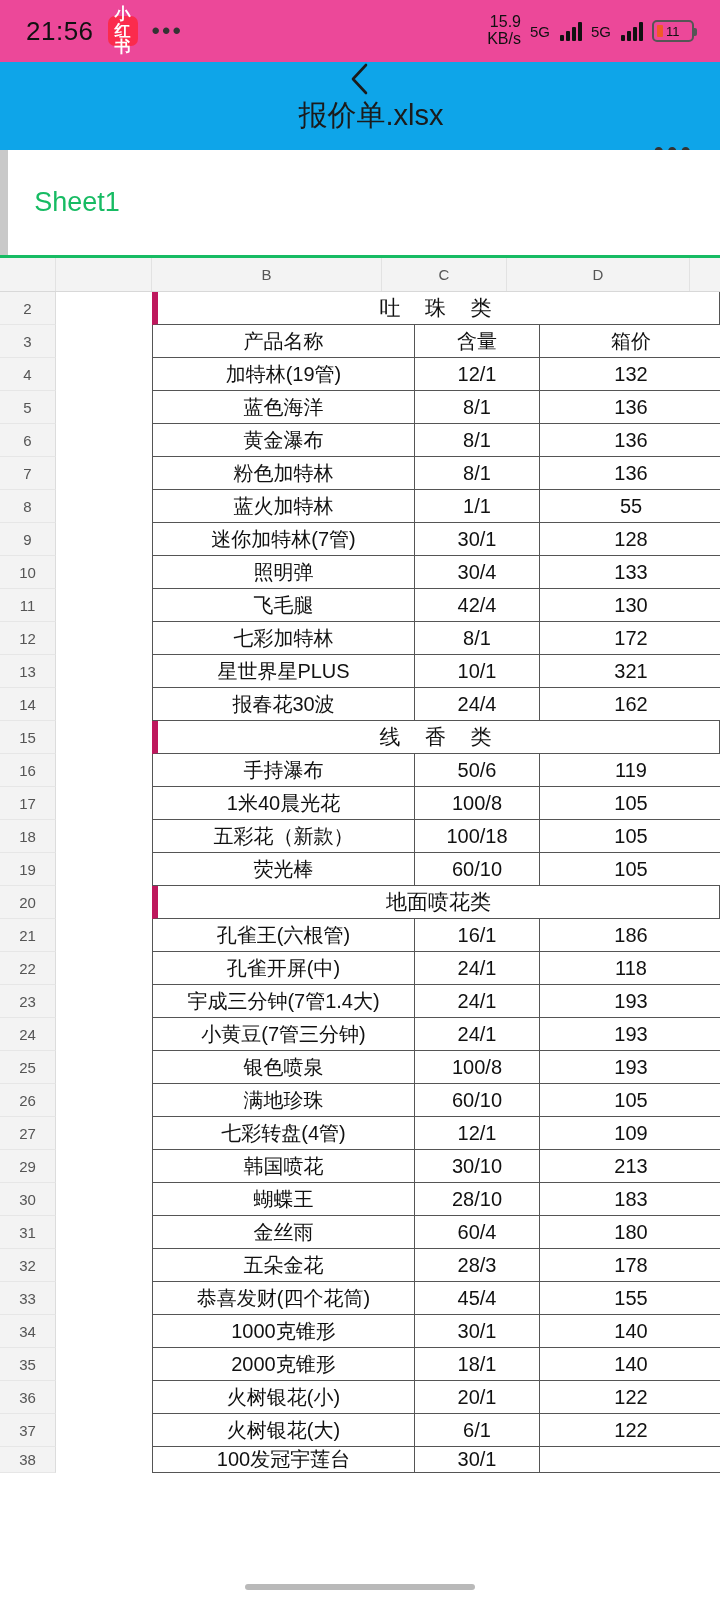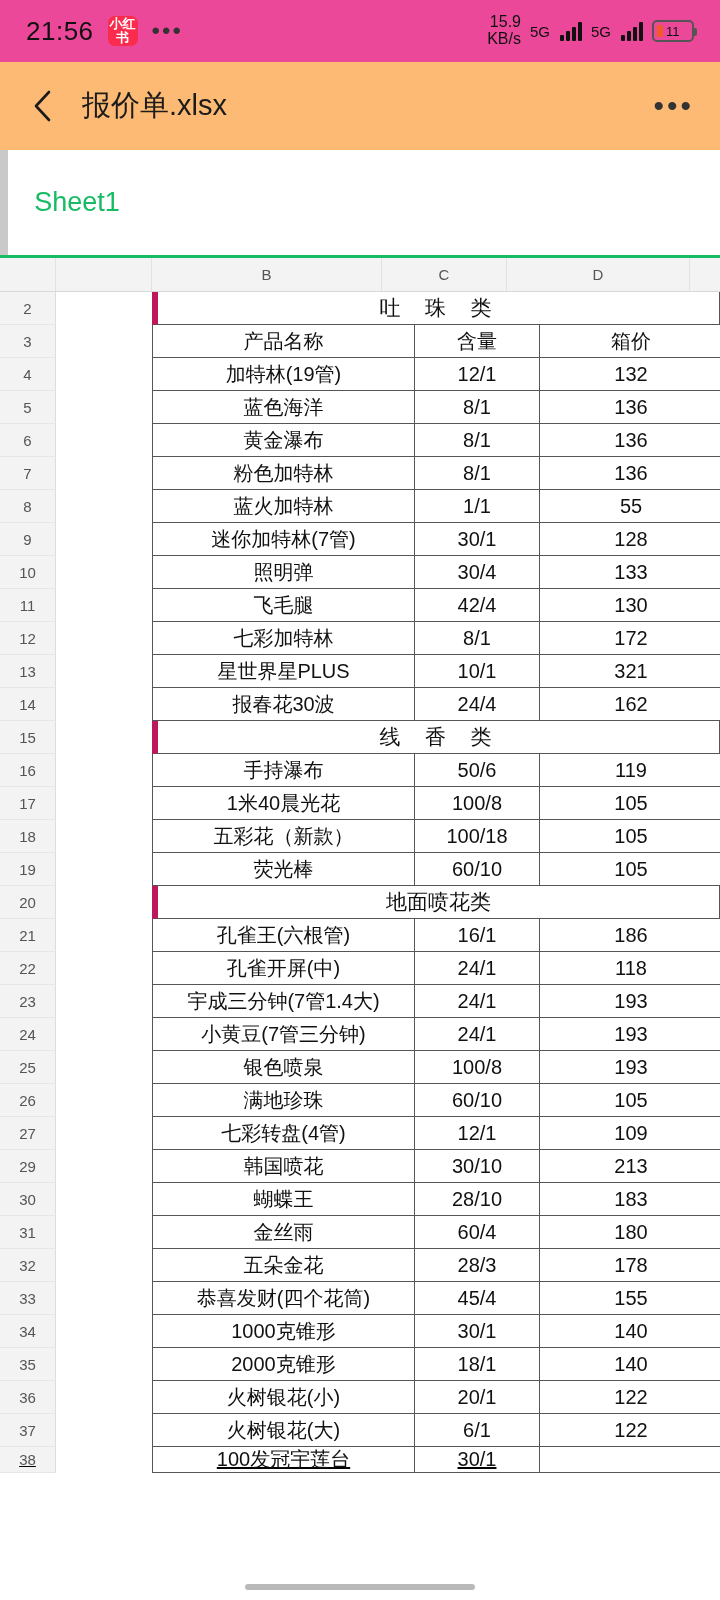--- a/index.html
+++ b/index.html
@@ -15,21 +15,21 @@
   .statusbar {
     height: 62px;
     display: flex;
     align-items: center;
     padding: 0 26px;
     background: #ec4899;
   }
   .sb-left { display: flex; align-items: center; gap: 14px; }
   .sb-time { font-size: 26px; color: #111; letter-spacing: .5px; }
   .sb-badge {
-    background: #fb2b4d; color: #fff; font-size: 13px; line-height: 1.05;
+    background: #fb2b4d; color: #fff; font-size: 16px; line-height: 1.05;
     width: 30px; height: 30px; border-radius: 7px;
     display: flex; align-items: center; justify-content: center;
     text-align: center; font-weight: bold; padding: 2px;
   }
   .sb-dots { font-size: 24px; color: #333; letter-spacing: 2px; line-height: 1; }
   .sb-right { margin-left: auto; display: flex; align-items: center; gap: 9px; }
   .sb-speed { font-size: 16px; color: #111; line-height: 1.05; text-align: right; }
   .sig { display: flex; align-items: flex-end; gap: 2px; height: 20px; }
   .sig i { display: block; width: 4px; background: #111; border-radius: 1px; }
   .sig i:nth-child(1) { height: 6px; }
@@ -46,21 +46,22 @@
     width: 3px; height: 8px; background: #555; border-radius: 0 2px 2px 0;
   }
   .battery .lvl { width: 6px; height: 12px; background: #f05a28; border-radius: 1px; }
   .battery .num { font-size: 13px; color: #111; margin-left: 3px; }
 
   
   .appbar {
     height: 88px;
     display: flex; align-items: center;
     padding: 0 26px;
-    background: #fdba74;
+    background: #0ea5e9;
+    flex-direction: column;
   }
   .back-icon { width: 34px; height: 34px; display: flex; align-items: center; justify-content: center; }
   .back-icon svg { display: block; }
   .doc-title { font-size: 29px; color: #1b1b1b; margin-left: 22px; }
   .more-icon { margin-left: auto; font-size: 30px; color: #333; letter-spacing: 3px; line-height: 1; }
 
   
   .tabstrip {
     height: 108px;
     display: flex; align-items: stretch;
@@ -129,21 +130,21 @@
     border-left: 6px solid #be185d;
     border-right: 1px solid #555;
     border-bottom: 1px solid #555;
     letter-spacing: 6px;
     font-size: 21px;
     font-family: Liberation Mono, monospace;
   }
   .row.section .cell.span.tight { letter-spacing: 0px; }
   .row.section .cell.a { width: 96px; }
 
-  .row.clipped { height: 26px; overflow: hidden; text-decoration: underline; }
+  .row.clipped { height: 26px; overflow: hidden; }
   .row.clipped .cell { color: #111; }
 
   
   .bottombar {
     position: absolute;
     left: 0; bottom: 0;
     width: 720px; height: 26px;
     background: #ffffff;
     display: flex; align-items: center; justify-content: center;
   }

